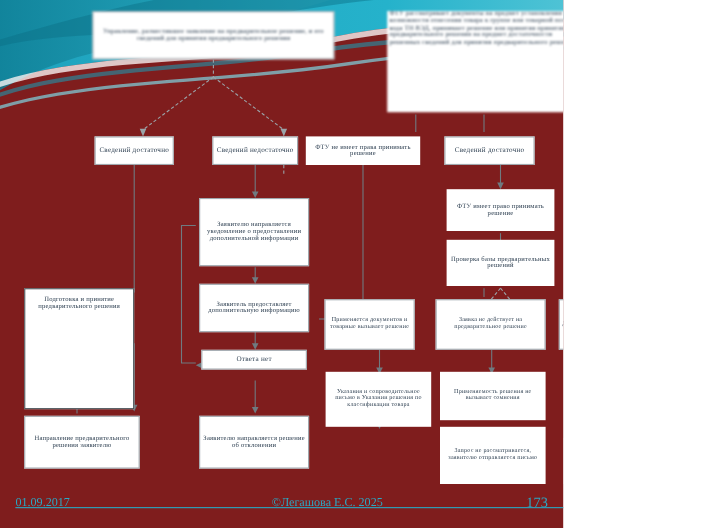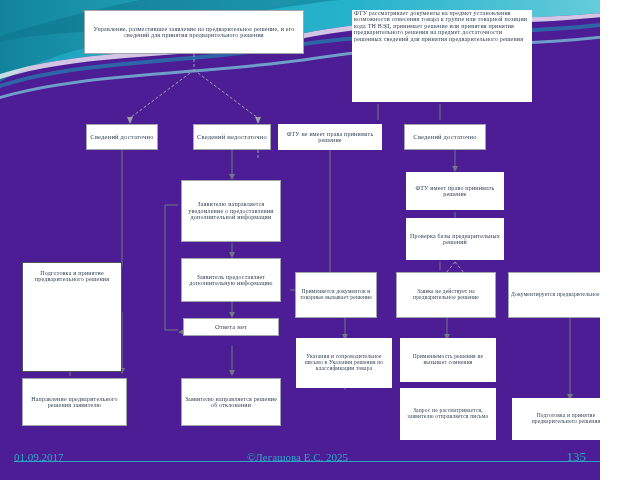--- a/index.html
+++ b/index.html
@@ -4,22 +4,22 @@
 <style>
   html, body {
     margin: 0; padding: 0;
     width: 640px; height: 480px;
     overflow: hidden;
     background: #ffffff;
     font-family: "Liberation Serif", serif;
   }
   #slide {
     position: relative;
-    width: 600px; height: 480px;
-    background: #4c1d95;
+    width: 512px; height: 480px;
+    background: #7f1d1d;
     overflow: hidden;
   }
   #deco-svg { position:absolute; left:0; top:0; width:640px; height:120px; }
 
   
   .box {
     position: absolute;
     box-sizing: border-box;
     border: 1px solid #9fa7ad;
     background: #ffffff;
@@ -244,15 +244,15 @@
     <span>Направление предварительного решения заявителю</span>
   </div>
 
   <div class="box t6 blurry-soft" style="left:181px; top:378px; width:100px; height:48px;">
     <span>Заявителю направляется решение об отклонении</span>
   </div>
 
   <div id="footer-rule"></div>
   <div class="footer-txt" id="footer-date">01.09.2017</div>
   <div class="footer-txt" id="footer-center">©Легашова Е.С. 2025</div>
-  <div class="footer-txt" id="footer-page">135</div>
+  <div class="footer-txt" id="footer-page">173</div>
 
 </div>
 
 </body></html>

